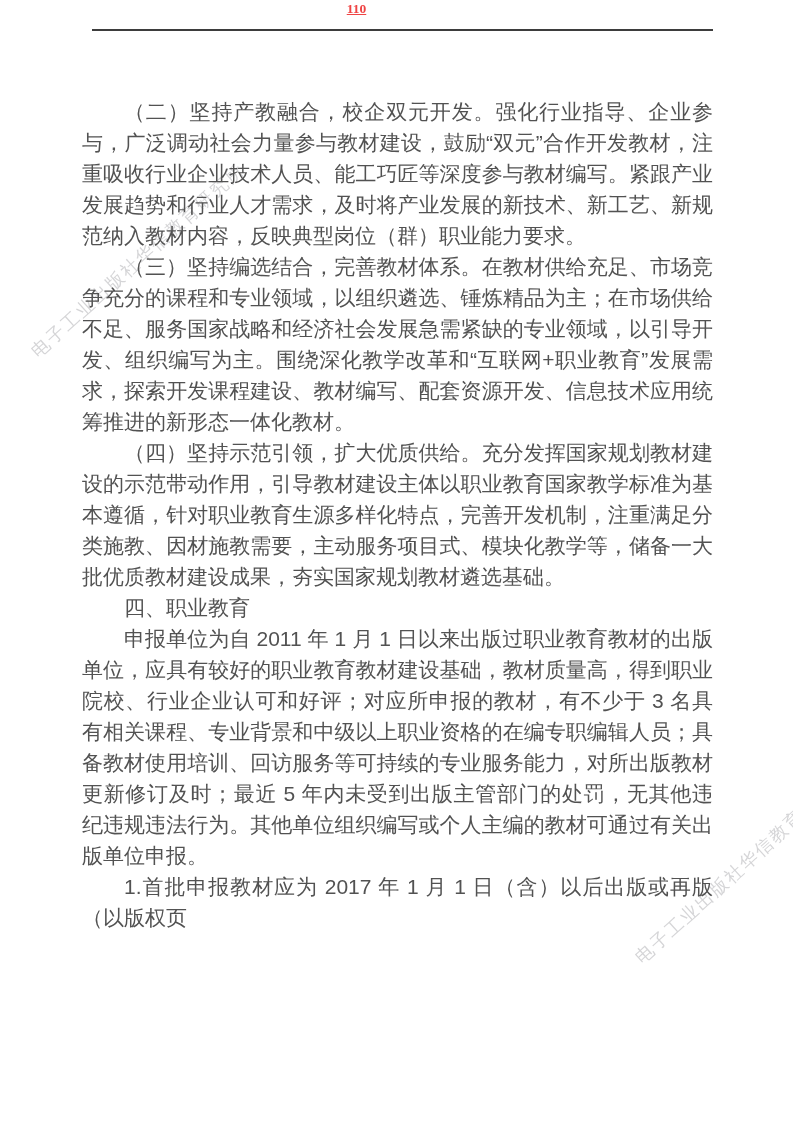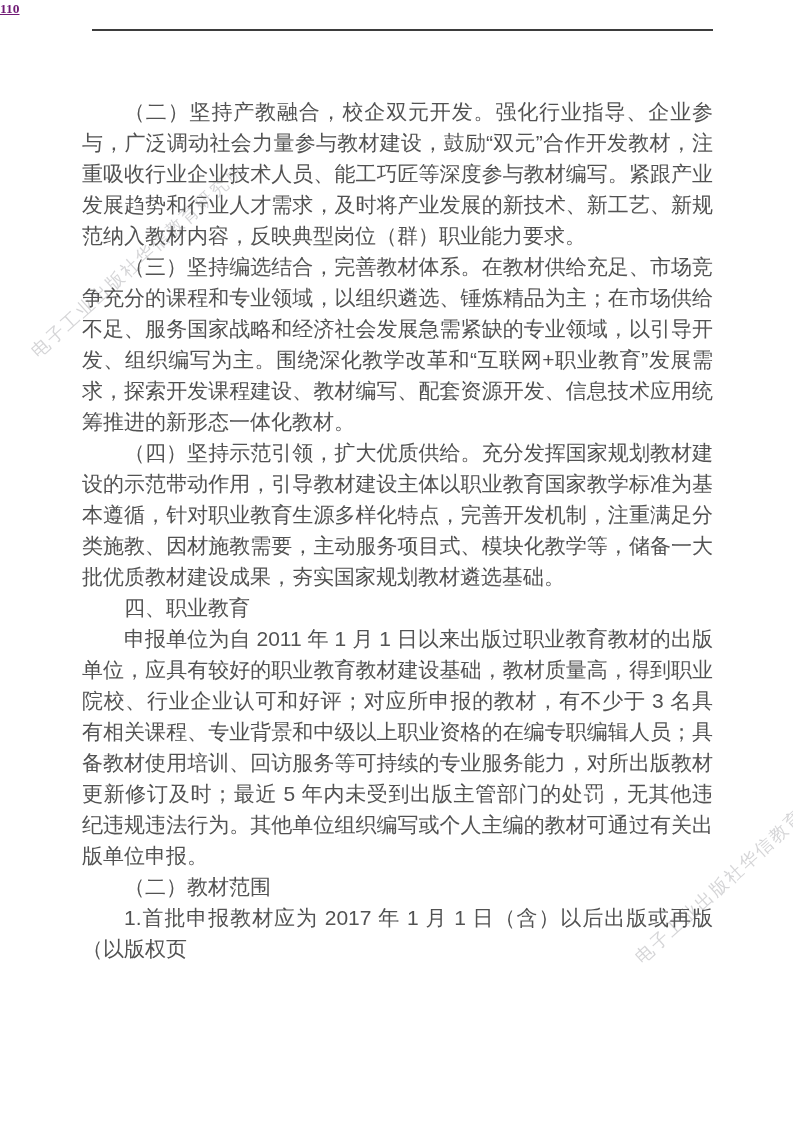--- a/index.html
+++ b/index.html
@@ -9,25 +9,25 @@
     background: #ffffff;
     position: relative;
     overflow: hidden;
     font-family: "Liberation Sans", "DejaVu Sans", sans-serif;
   }
   .page-number {
     position: absolute;
     top: 1px;
     left: 0;
     width: 713px;
-    text-align: left;
+    text-align: center;
     font-family: "Liberation Serif", "DejaVu Serif", serif;
     font-weight: 700;
     font-size: 13.5px;
-    color: #701a75;
+    color: #ef4444;
     z-index: 3;
     text-decoration: underline;
   }
   .header-rule {
     position: absolute;
     left: 92px;
     top: 29px;
     width: 621px;
     height: 2px;
     background: #3d3d3d;
@@ -82,17 +82,16 @@
   <div class="watermark wm-left">电子工业出版社华信教育研究所</div>
 
   <div class="watermark wm-right">电子工业出版社华信教育研究所</div>
 
   <div class="content">
     <p>（二）坚持产教融合，校企双元开发。强化行业指导、企业参与，广泛调动社会力量参与教材建设，鼓励“双元”合作开发教材，注重吸收行业企业技术人员、能工巧匠等深度参与教材编写。紧跟产业发展趋势和行业人才需求，及时将产业发展的新技术、新工艺、新规范纳入教材内容，反映典型岗位（群）职业能力要求。</p>
     <p>（三）坚持编选结合，完善教材体系。在教材供给充足、市场竞争充分的课程和专业领域，以组织遴选、锤炼精品为主；在市场供给不足、服务国家战略和经济社会发展急需紧缺的专业领域，以引导开发、组织编写为主。围绕深化教学改革和“互联网+职业教育”发展需求，探索开发课程建设、教材编写、配套资源开发、信息技术应用统筹推进的新形态一体化教材。</p>
     <p>（四）坚持示范引领，扩大优质供给。充分发挥国家规划教材建设的示范带动作用，引导教材建设主体以职业教育国家教学标准为基本遵循，针对职业教育生源多样化特点，完善开发机制，注重满足分类施教、因材施教需要，主动服务项目式、模块化教学等，储备一大批优质教材建设成果，夯实国家规划教材遴选基础。</p>
     <p>四、职业教育</p>
     <p>申报单位为自 2011 年 1 月 1 日以来出版过职业教育教材的出版单位，应具有较好的职业教育教材建设基础，教材质量高，得到职业院校、行业企业认可和好评；对应所申报的教材，有不少于 3 名具有相关课程、专业背景和中级以上职业资格的在编专职编辑人员；具备教材使用培训、回访服务等可持续的专业服务能力，对所出版教材更新修订及时；最近 5 年内未受到出版主管部门的处罚，无其他违纪违规违法行为。其他单位组织编写或个人主编的教材可通过有关出版单位申报。</p>
-    <p>（二）教材范围</p>
     <p>1.首批申报教材应为 2017 年 1 月 1 日（含）以后出版或再版（以版权页</p>
   </div>
 
 </div>
 
 </body></html>

